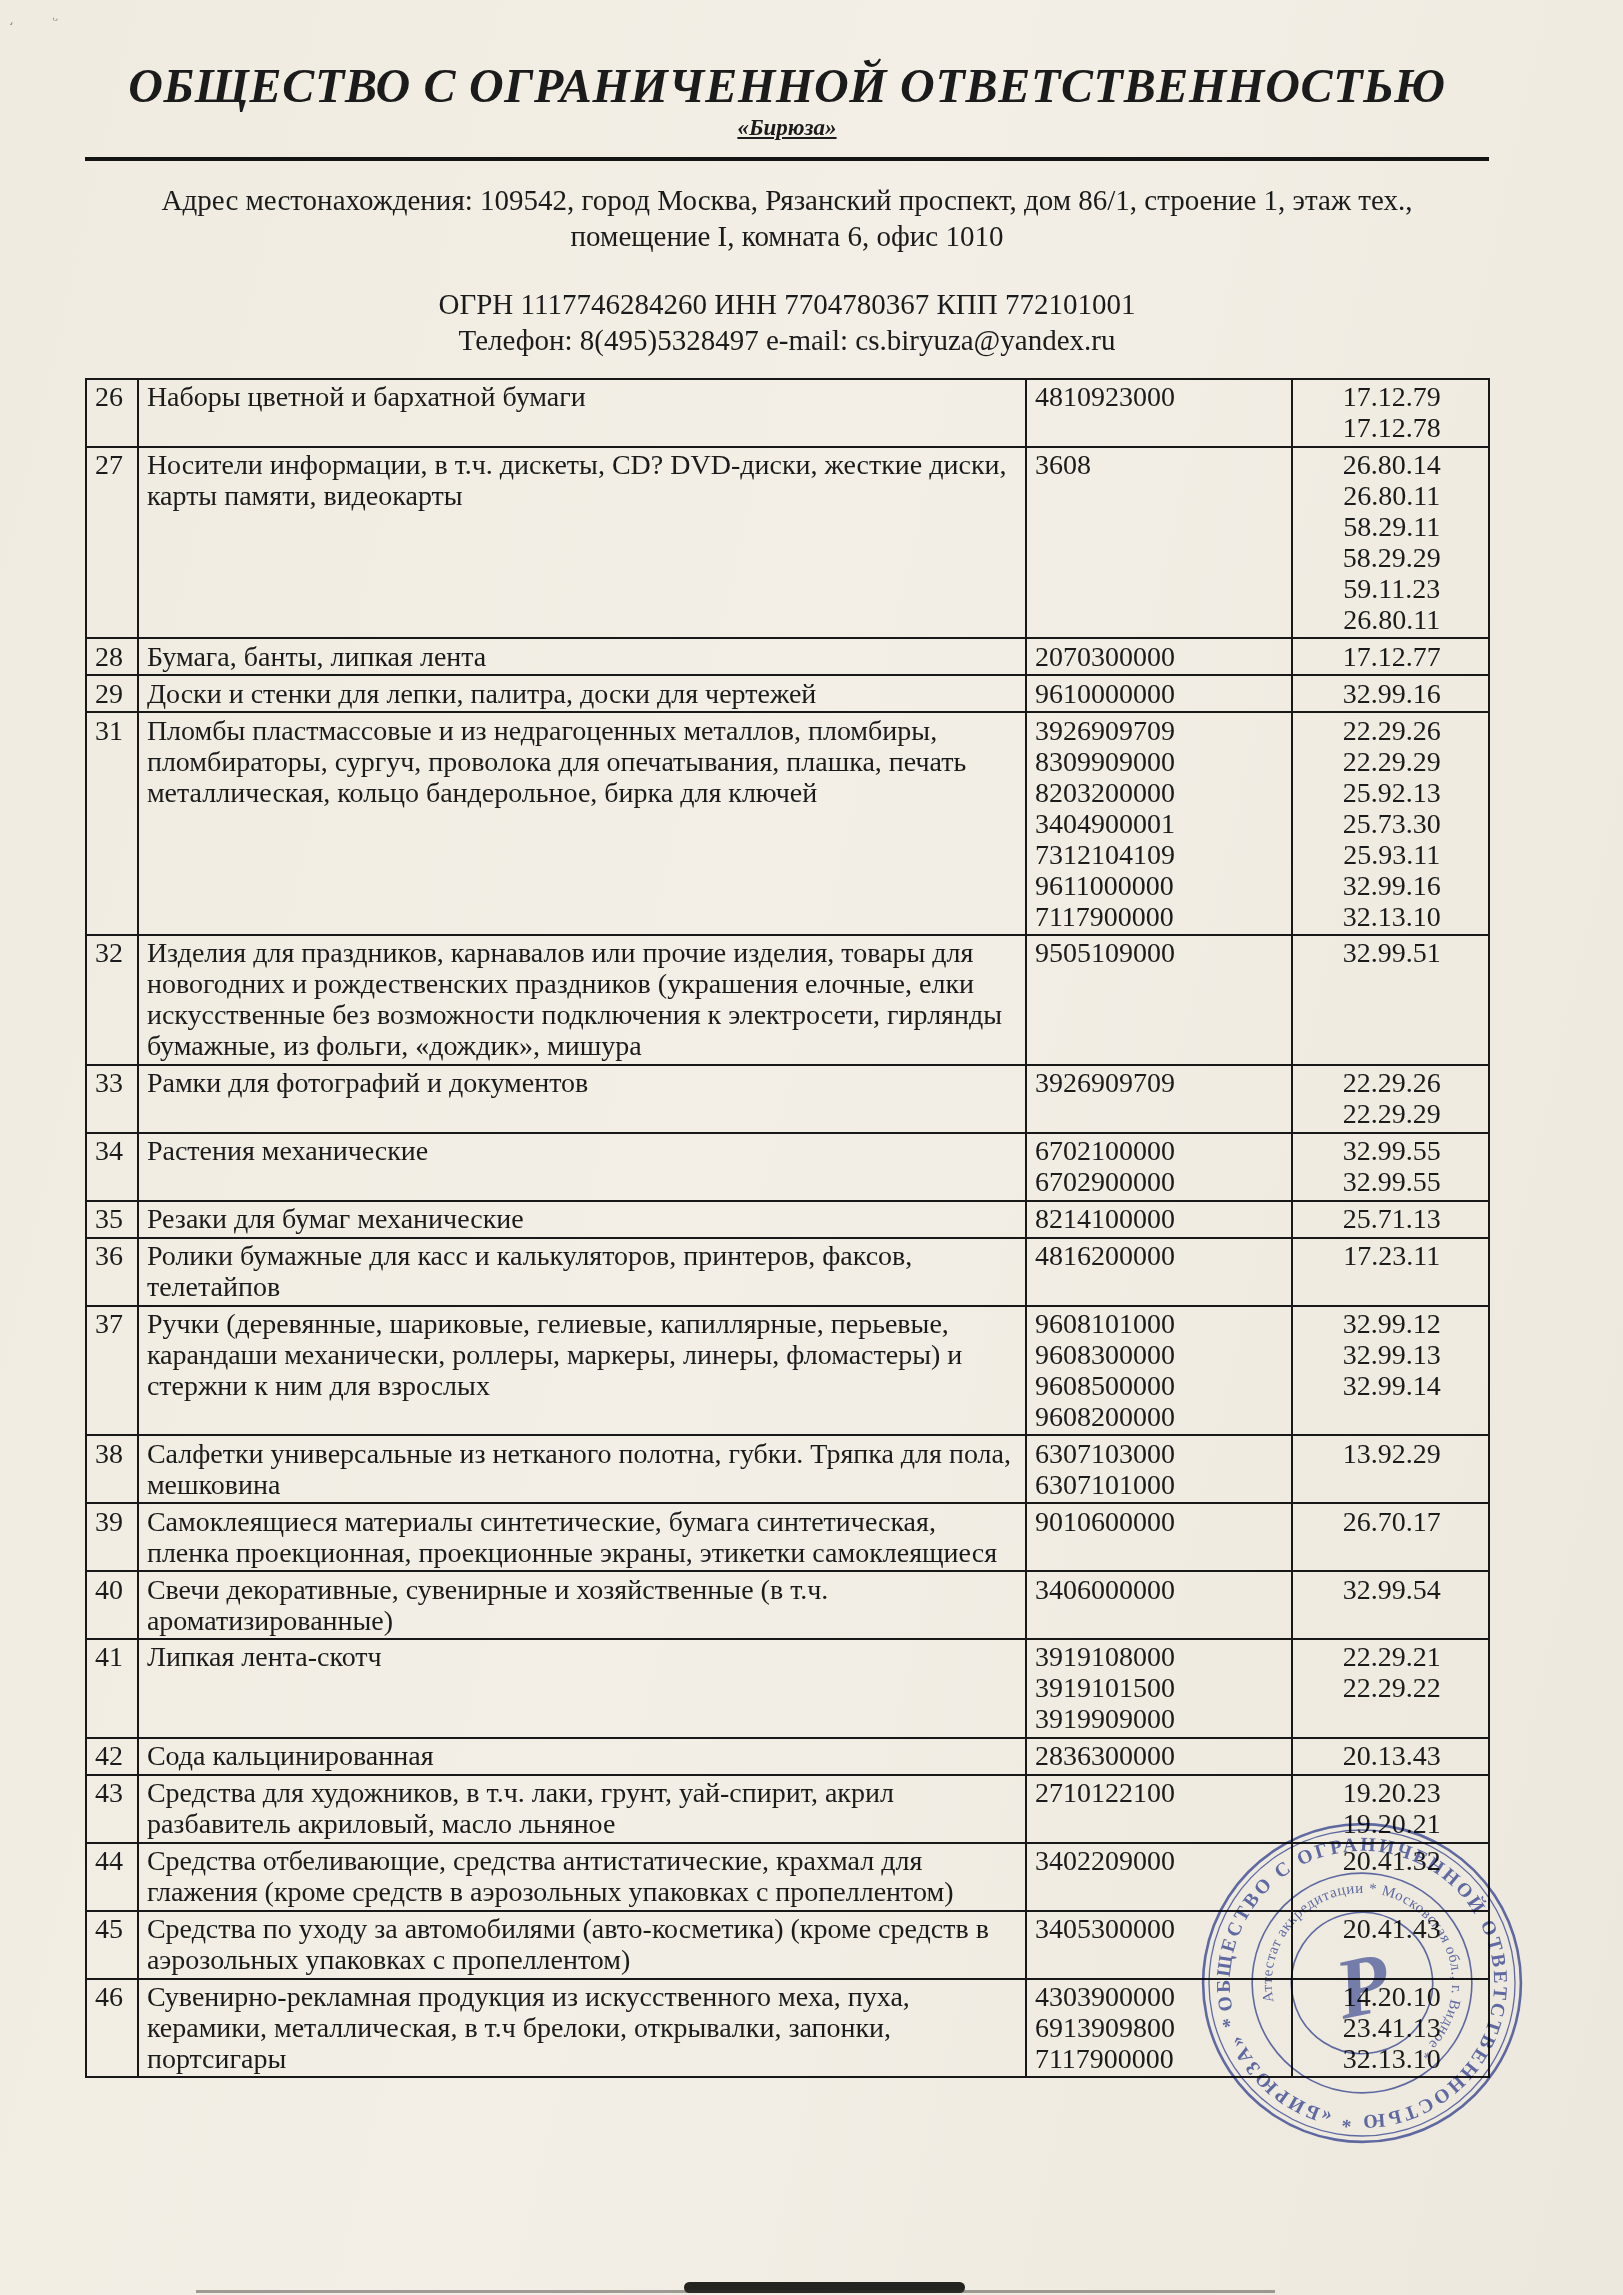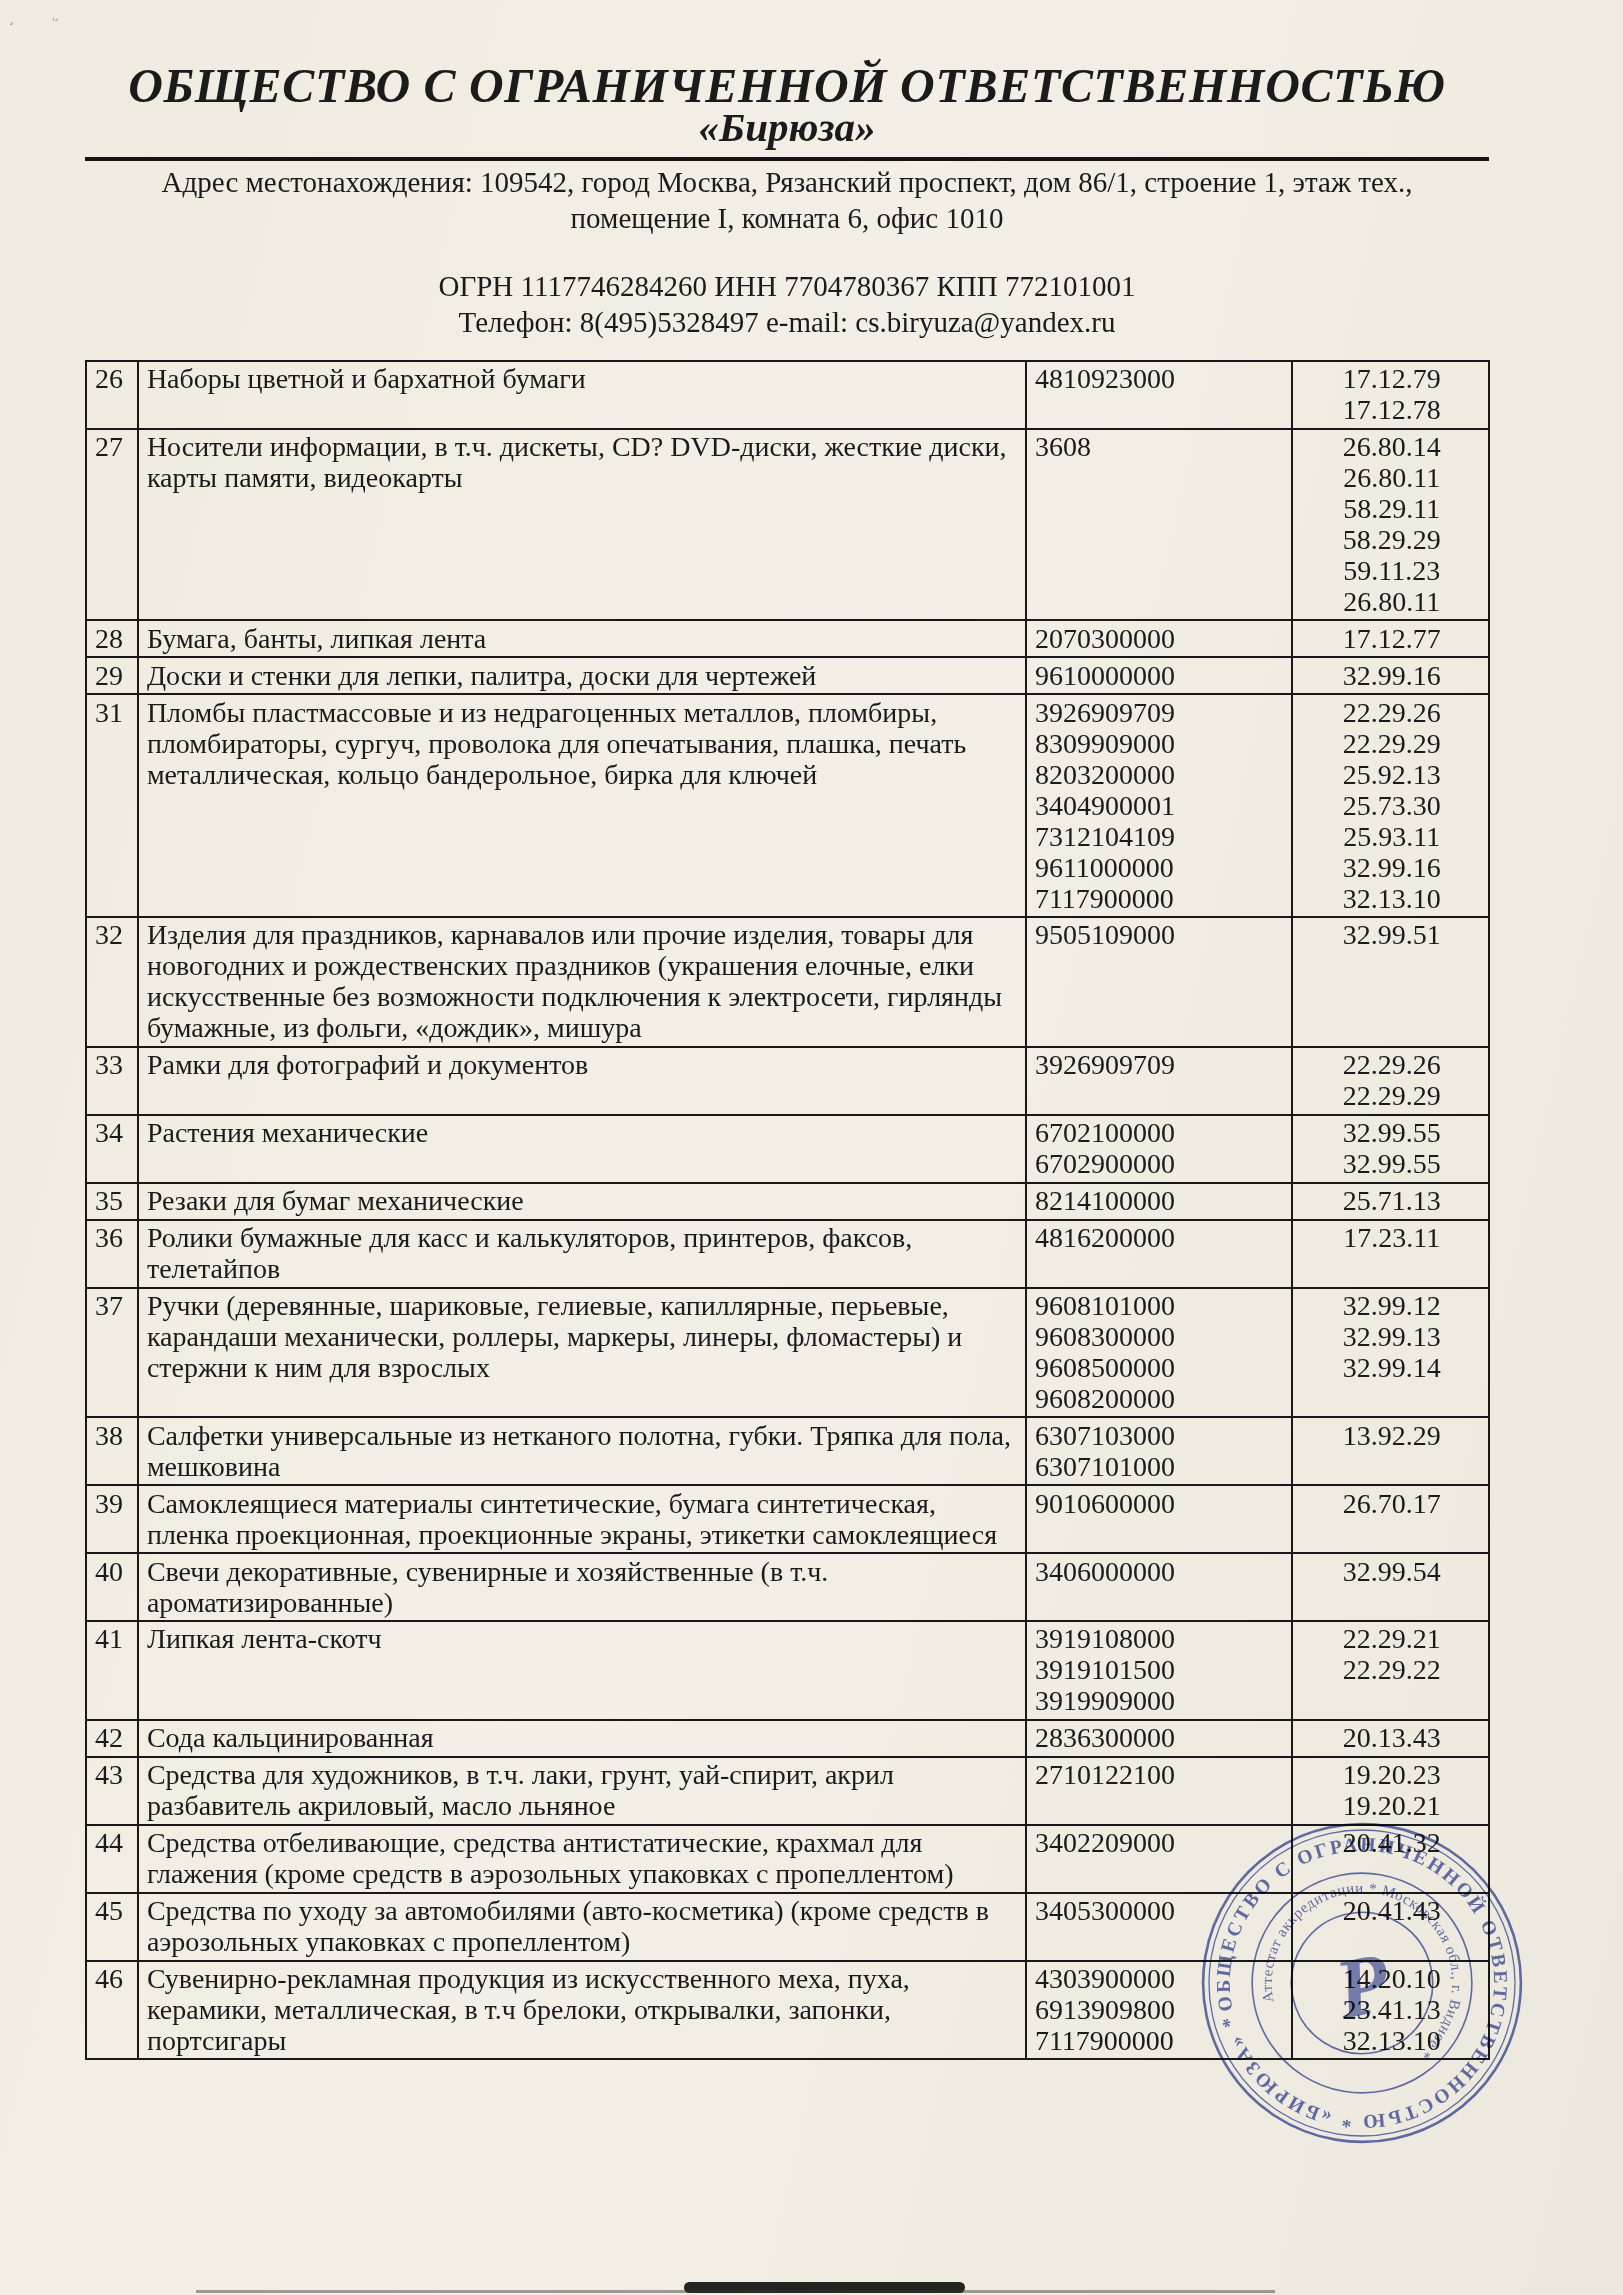--- a/index.html
+++ b/index.html
@@ -20,28 +20,28 @@
     width:1404px;
     padding-top:65px;
     text-align:center;
   }
   .title-1{
     font-size:48px;line-height:42px;
     font-weight:bold;font-style:italic;
     letter-spacing:0.7px;
   }
   .title-2{
-    font-size:41px;line-height:41px;
-    font-weight:bold;font-style:italic;
+    font-size:23px;line-height:41px;
+    font-weight:bold;font-style:italic;text-decoration:underline;
   }
   .rule{
     height:3.9px;background:#141414;
     margin-top:9.2px;
   }
-  .addr-block{margin-top:3px;}
+  .addr-block{margin-top:21px;}
   .addr-line{font-size:29px;line-height:36px;}
   .reg-block{margin-top:32px;}
   table.goods{
     border-collapse:collapse;
     table-layout:fixed;
     width:1404px;
     margin:19.6px 0 0 85px;
   }
   table.goods td{
     border:2px solid #181818;

